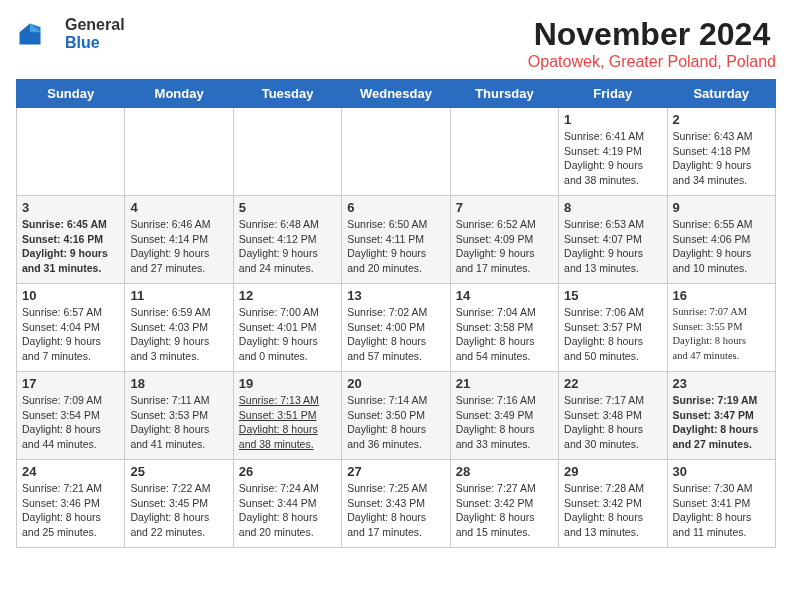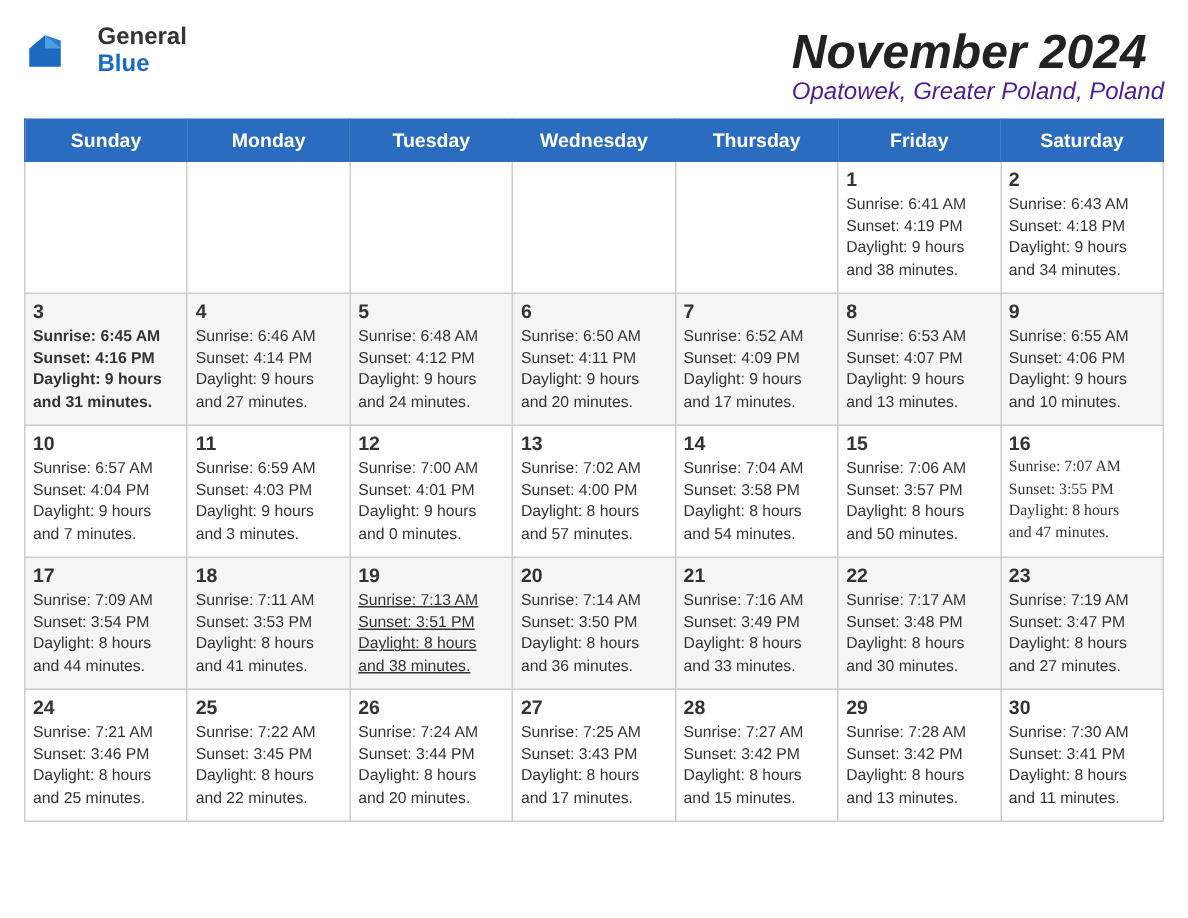--- a/index.html
+++ b/index.html
@@ -34,31 +34,30 @@
     .logo-blue {
       font-size: 16px;
       font-weight: bold;
       color: #1a6bbf;
     }
     .logo-icon {
       width: 28px;
       height: 28px;
     }
     .title-area {
-      text-align: left;
-      font-style: italic;
+      text-align: center;
     }
     .main-title {
       font-size: 32px;
       font-weight: bold;
       color: #222;
     }
     .subtitle {
       font-size: 16px;
-      color: #4c1d95;
+      color: #ef4444;
     }
     table {
       width: 100%;
       border-collapse: collapse;
       table-layout: fixed;
     }
     thead tr th {
       background-color: #2a6cbf;
       color: #fff;
       text-align: center;
@@ -289,21 +288,21 @@
         </td>
         <td>
           <span class="day-num">22</span>
           <div class="day-info" style="white-space: pre-line;">Sunrise: 7:17 AM
 Sunset: 3:48 PM
 Daylight: 8 hours
 and 30 minutes.</div>
         </td>
         <td>
           <span class="day-num">23</span>
-          <div class="day-info" style="white-space: pre-line;">Sunrise: 7:19 AM
+          <div class="day-info" style="white-space: pre-line; font-weight: bold;">Sunrise: 7:19 AM
 Sunset: 3:47 PM
 Daylight: 8 hours
 and 27 minutes.</div>
         </td>
       </tr>
       <tr>
         <td>
           <span class="day-num">24</span>
           <div class="day-info" style="white-space: pre-line;">Sunrise: 7:21 AM
 Sunset: 3:46 PM

